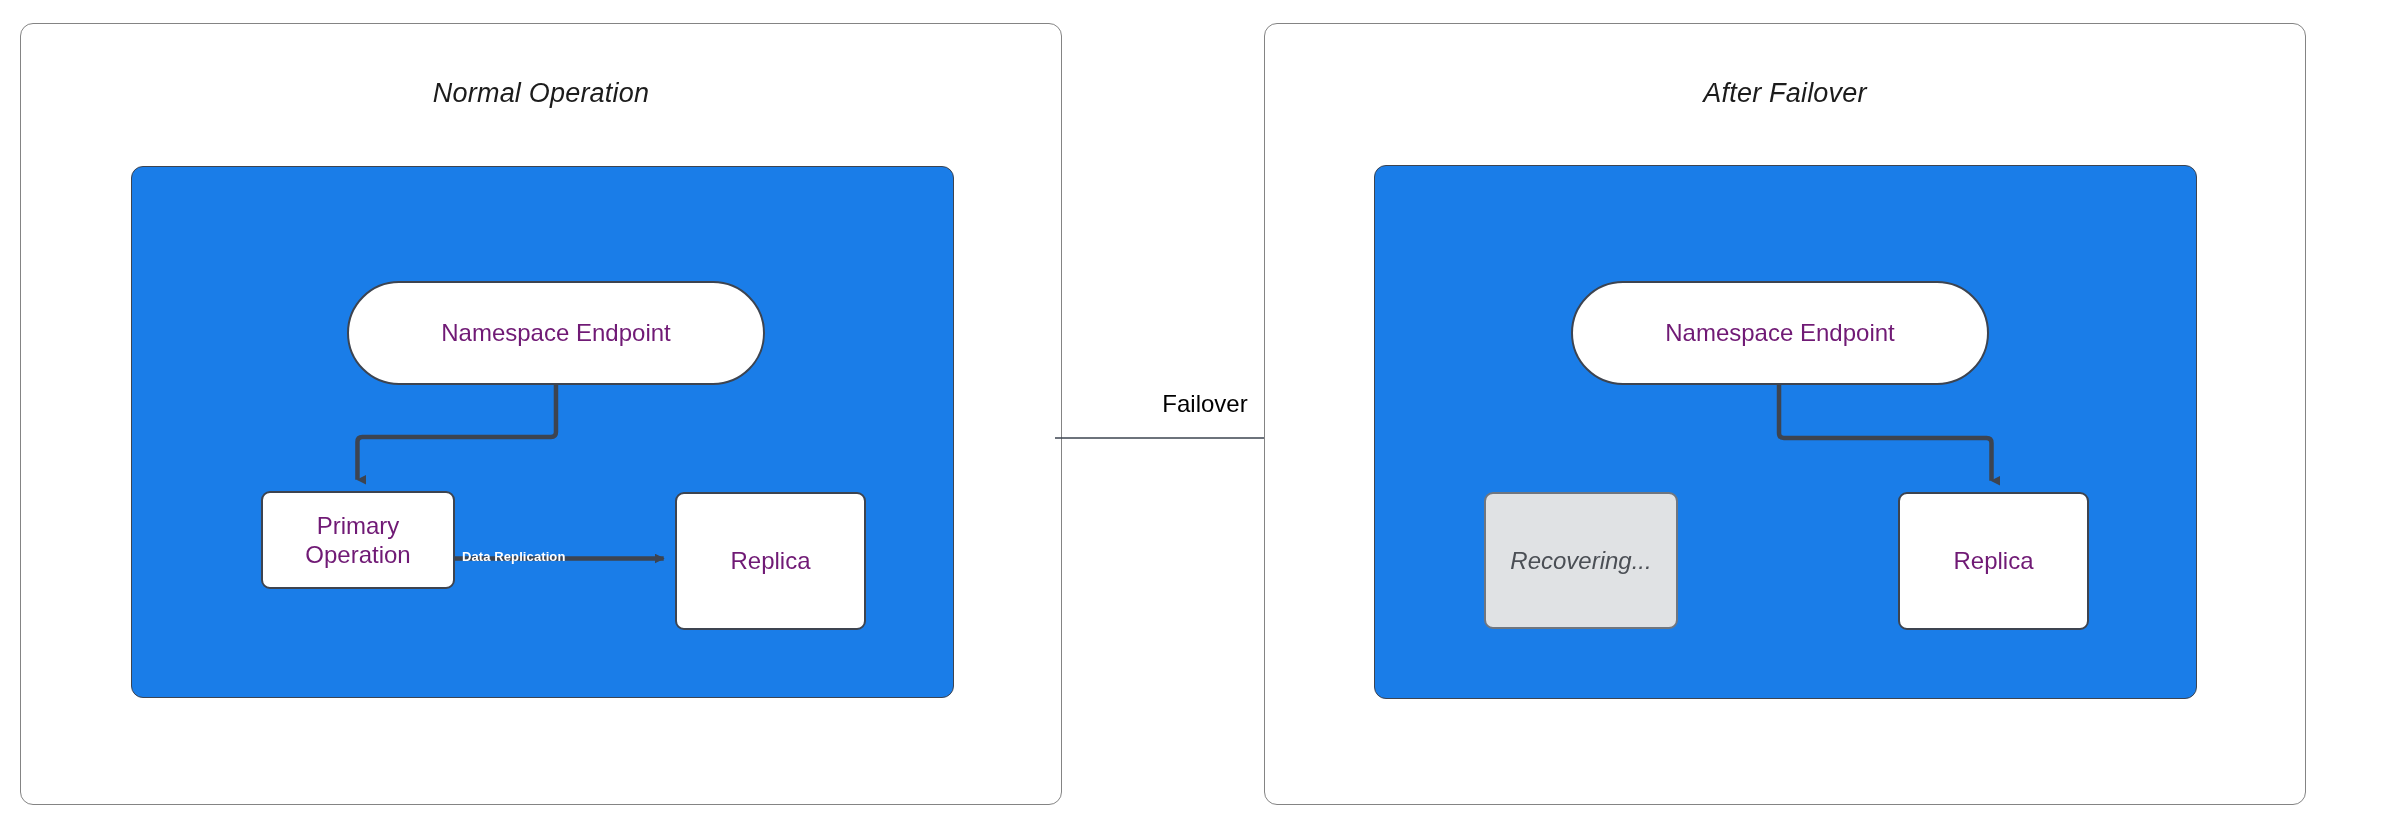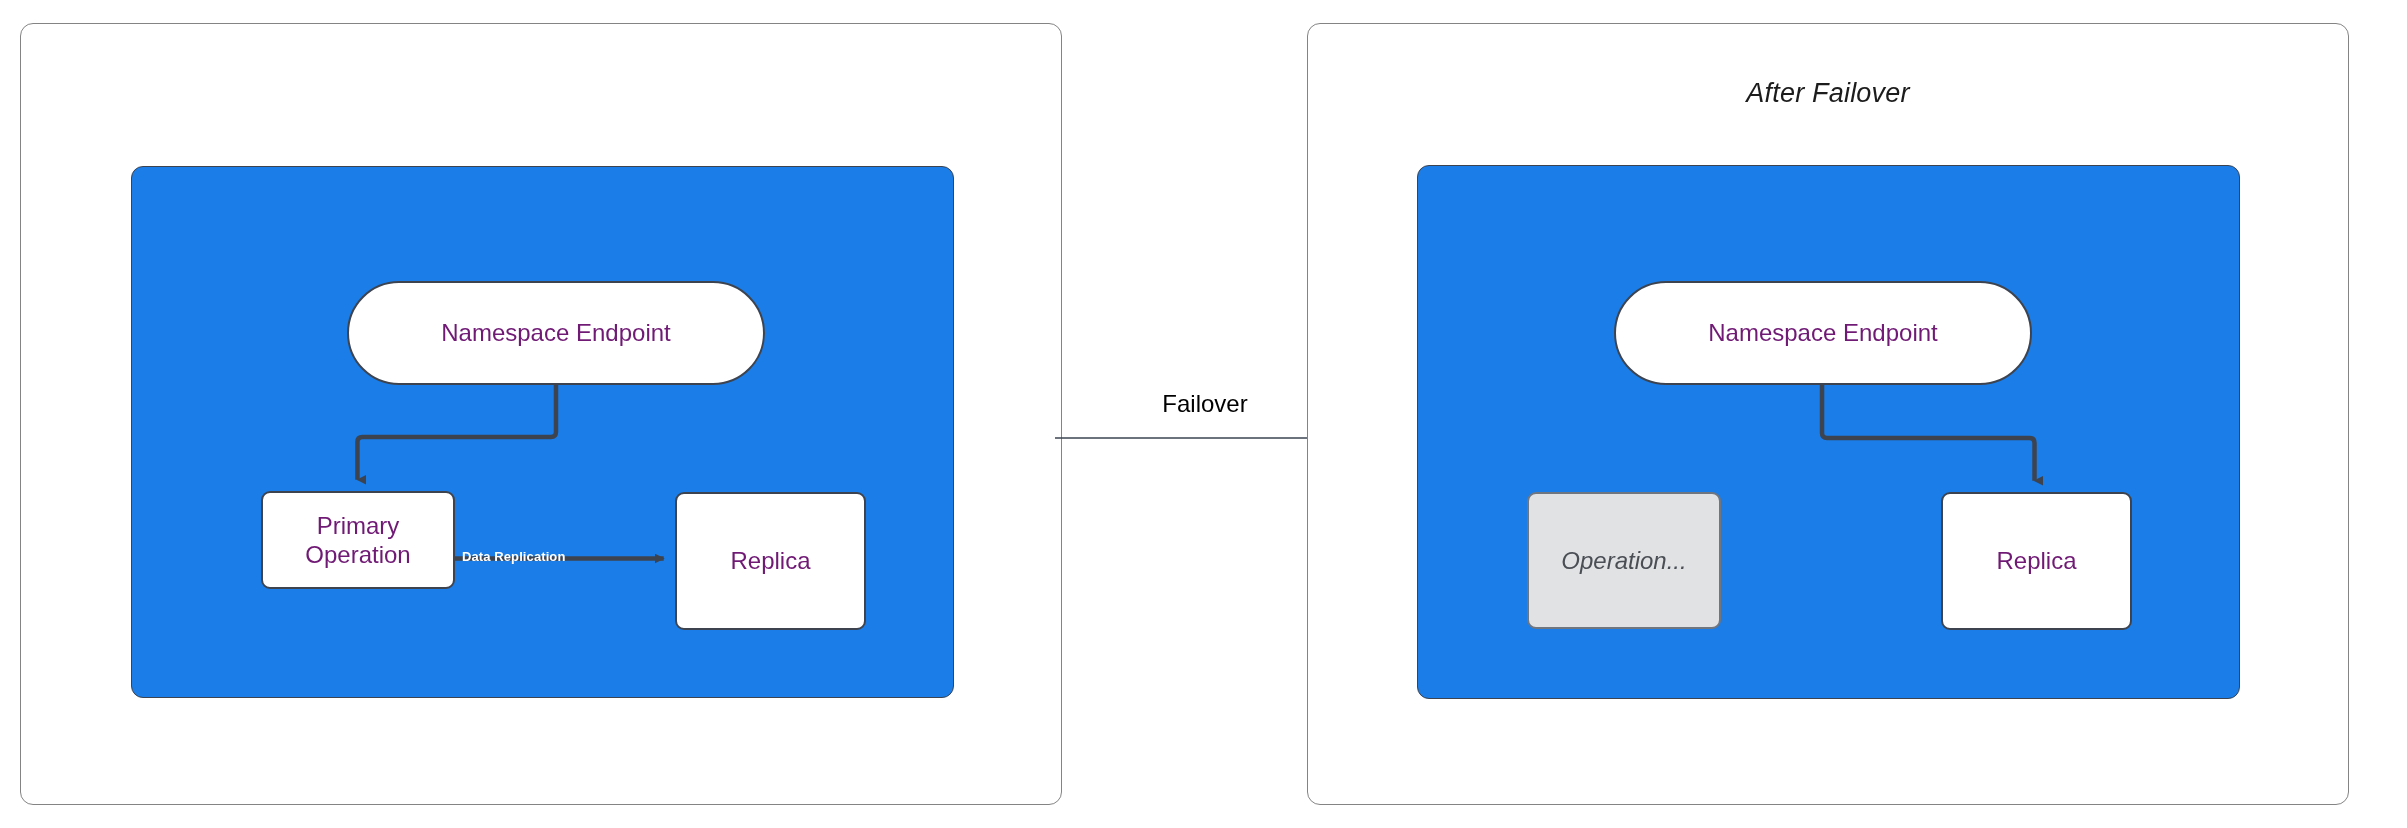--- a/index.html
+++ b/index.html
@@ -25,21 +25,21 @@
 
   
   .panel {
     position: absolute;
     background: #ffffff;
     border: 1.6px solid #848484;
     border-radius: 13px;
     box-sizing: border-box;
   }
   #panel-left  { left: 20px;   top: 23px; width: 1042px; height: 782px; }
-  #panel-right { left: 1307px; top: 23px; width: 1042px; height: 782px; }
+  #panel-right { left: 1264px; top: 23px; width: 1042px; height: 782px; }
 
   .panel-title {
     position: absolute;
     top: 54px;
     left: 0;
     width: 100%;
     text-align: center;
     font-style: italic;
     font-size: 27px;
     color: #1c1c1c;
@@ -132,20 +132,21 @@
     color: #000000;
     white-space: nowrap;
   }
 </style>
 </head>
 <body>
 
 <div id="stage">
 
   <div class="panel" id="panel-left">
+    <div class="panel-title">Normal Operation</div>
 
     <div class="blue-box" id="blue-left">
 
       <svg class="wire-layer" viewBox="0 0 823 532" preserveAspectRatio="none">
         <defs>
           <marker id="arrowDownL" markerWidth="11" markerHeight="11" refX="5" refY="9" orient="auto" markerUnits="userSpaceOnUse">
             <path d="M0,0 L5,10 L10,0 Z" fill="#3d4450"></path>
           </marker>
           <marker id="arrowRightL" markerWidth="11" markerHeight="11" refX="9" refY="5" orient="auto" markerUnits="userSpaceOnUse">
             <path d="M0,0 L10,5 L0,10 Z" fill="#3d4450"></path>
@@ -189,19 +190,19 @@
           <marker id="arrowDownR" markerWidth="11" markerHeight="11" refX="5" refY="9" orient="auto" markerUnits="userSpaceOnUse">
             <path d="M0,0 L5,10 L10,0 Z" fill="#3d4450"></path>
           </marker>
         </defs>
 
         <path d="M 405,219 L 405,268 Q 405,273 410,273 L 613,273 Q 618,273 618,278 L 618,316" fill="none" stroke="#3d4450" stroke-width="4.5" stroke-linecap="butt" stroke-linejoin="round" marker-end="url(#arrowDownR)"></path>
       </svg>
 
       <div class="node stadium" id="node-endpoint-right">Namespace Endpoint</div>
 
-      <div class="node rounded muted" id="node-recovering">Operation...</div>
+      <div class="node rounded muted" id="node-recovering">Recovering...</div>
 
       <div class="node rounded" id="node-replica-right">Replica</div>
     </div>
   </div>
 
 </div>
 
 </body></html>

